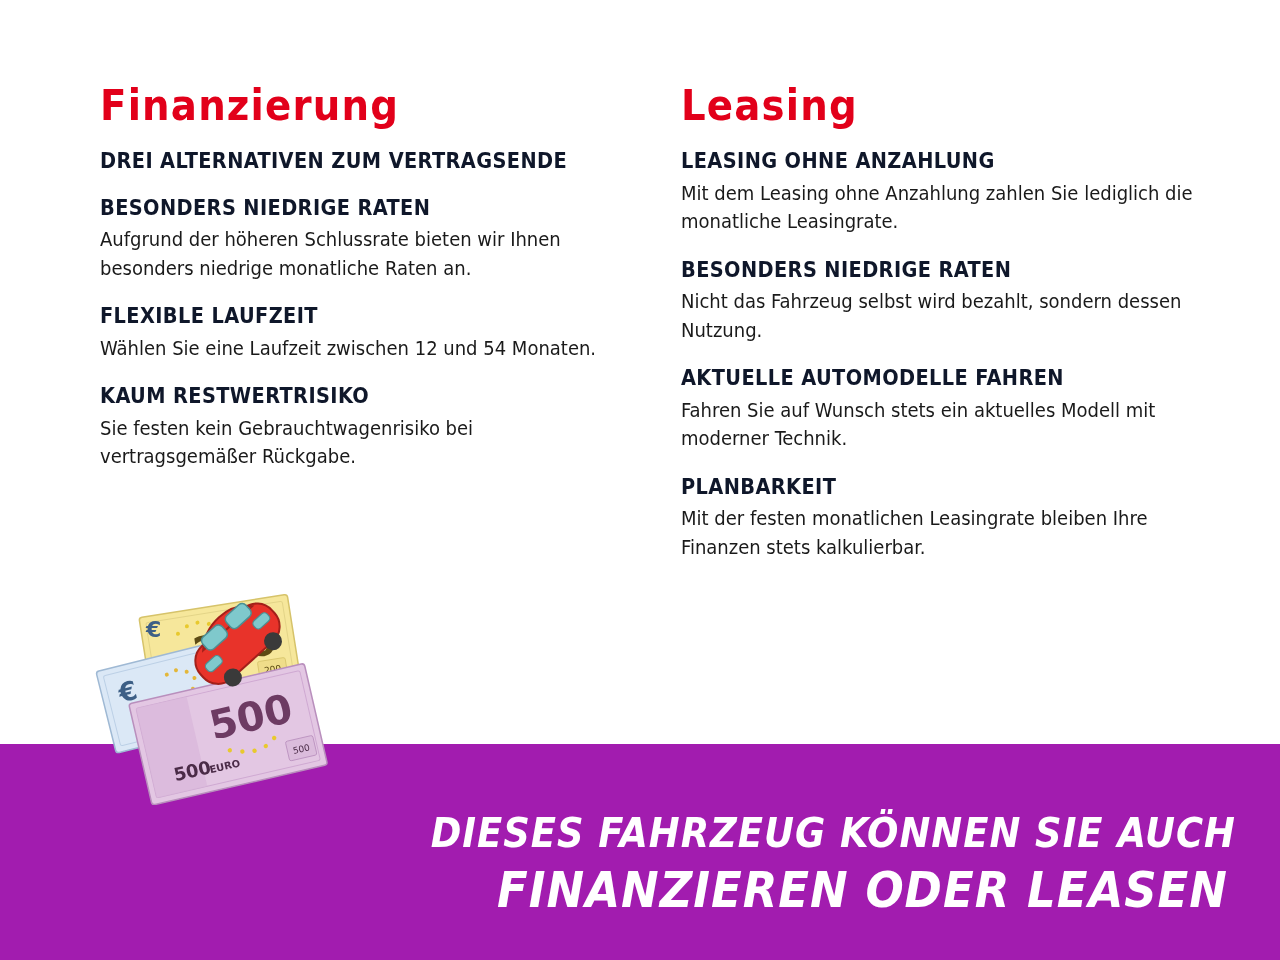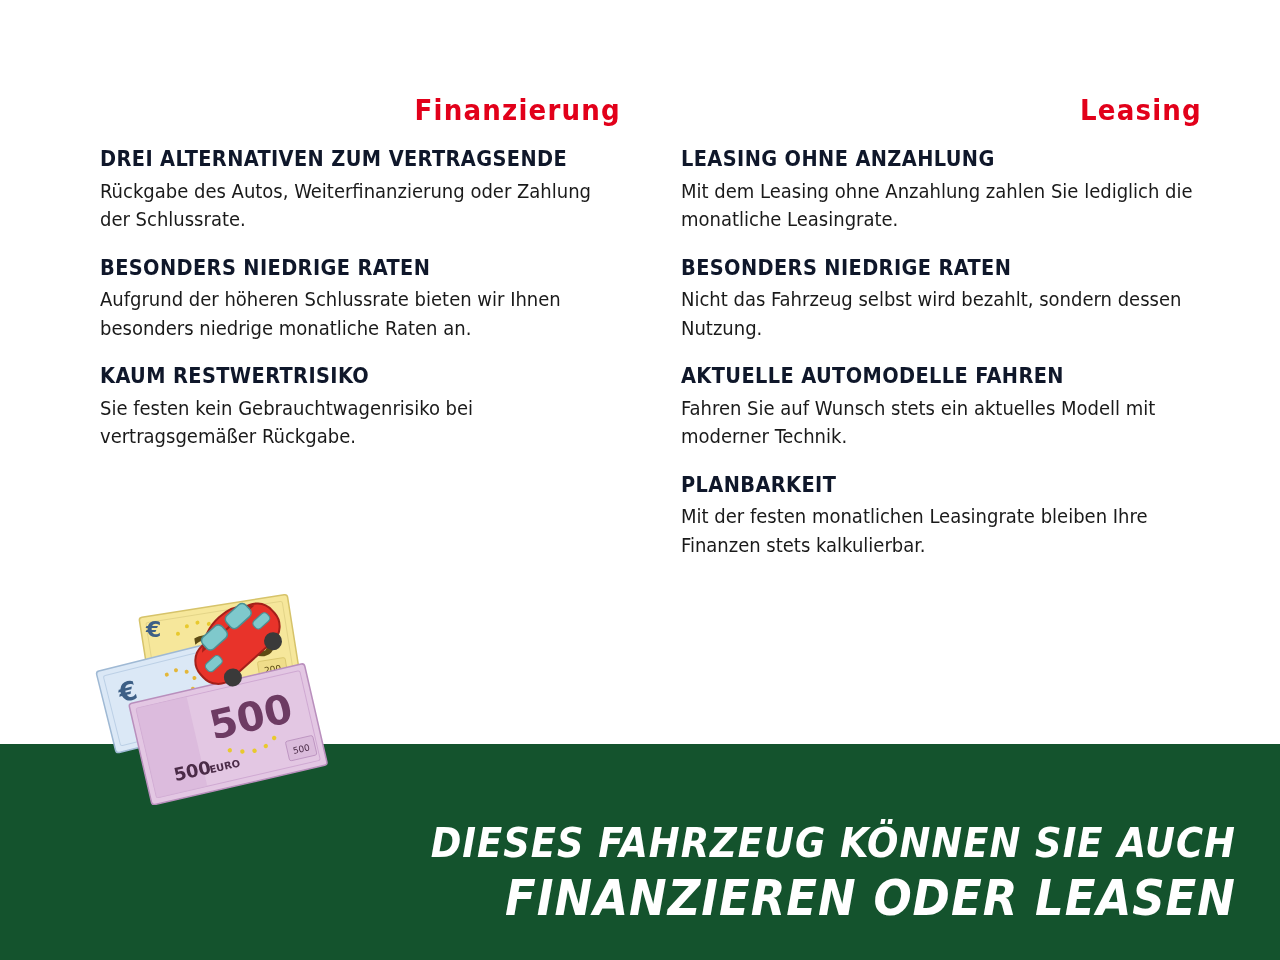--- a/index.html
+++ b/index.html
@@ -35,28 +35,27 @@
     gap: 60px;
   }
   .col {
     flex: 1 1 0;
     min-width: 0;
   }
 
   .col-title {
     color: #e2001a;
     font-weight: bold;
-    font-size: 29px;
+    font-size: 43px;
     letter-spacing: 1.2px;
     line-height: 1;
-    margin: 12px 0 22px 0;
+    margin: 0 0 22px 0;
     font-family: "DejaVu Sans Condensed", "Liberation Sans", sans-serif;
     font-stretch: condensed;
     text-transform: none;
-    text-align: right;
   }
 
   .block { margin-bottom: 22px; }
   .block:last-child { margin-bottom: 0; }
 
   .block-head {
     color: #0f172a;
     font-weight: bold;
     font-size: 21.5px;
     letter-spacing: 0.4px;
@@ -74,21 +73,21 @@
     max-width: 560px;
   }
 
   
   .footer {
     position: absolute;
     left: 0;
     bottom: 0;
     width: 1280px;
     height: 216px;
-    background: #14532d;
+    background: #a21caf;
   }
   .footer-inner {
     position: absolute;
     right: 44px;
     bottom: 36px;
     text-align: right;
     color: #ffffff;
   }
   .footer-line1 {
     font-size: 41px;
@@ -100,21 +99,21 @@
     margin: 0 0 6px 0;
     white-space: nowrap;
   }
   .footer-line2 {
     font-size: 50px;
     font-weight: bold;
     letter-spacing: 1px;
     line-height: 1.05;
     font-style: italic;
     font-stretch: condensed;
-    margin: 0;
+    margin: 8px;
     white-space: nowrap;
   }
 
   
   .illus {
     position: absolute;
     left: 86px;
     top: 565px;
     width: 300px;
     height: 240px;
@@ -126,28 +125,31 @@
 
 <div class="sheet">
 
   <div class="columns">
 
     <div class="col">
       <h1 class="col-title">Finanzierung</h1>
 
       <div class="block">
         <h2 class="block-head">DREI ALTERNATIVEN ZUM VERTRAGSENDE</h2>
-        <p class="block-body">Rückgabe des Autos, Weiterfinanzierung oder Zahlung der Schlussrate.</p>
       </div>
 
       <div class="block">
         <h2 class="block-head">BESONDERS NIEDRIGE RATEN</h2>
         <p class="block-body">Aufgrund der höheren Schlussrate bieten wir Ihnen besonders niedrige monatliche Raten an.</p>
       </div>
 
+      <div class="block">
+        <h2 class="block-head">FLEXIBLE LAUFZEIT</h2>
+        <p class="block-body">Wählen Sie eine Laufzeit zwischen 12 und 54 Monaten.</p>
+      </div>
 
       <div class="block">
         <h2 class="block-head">KAUM RESTWERTRISIKO</h2>
         <p class="block-body">Sie festen kein Gebrauchtwagenrisiko bei vertragsgemäßer Rückgabe.</p>
       </div>
     </div>
 
     <div class="col">
       <h1 class="col-title">Leasing</h1>
 

